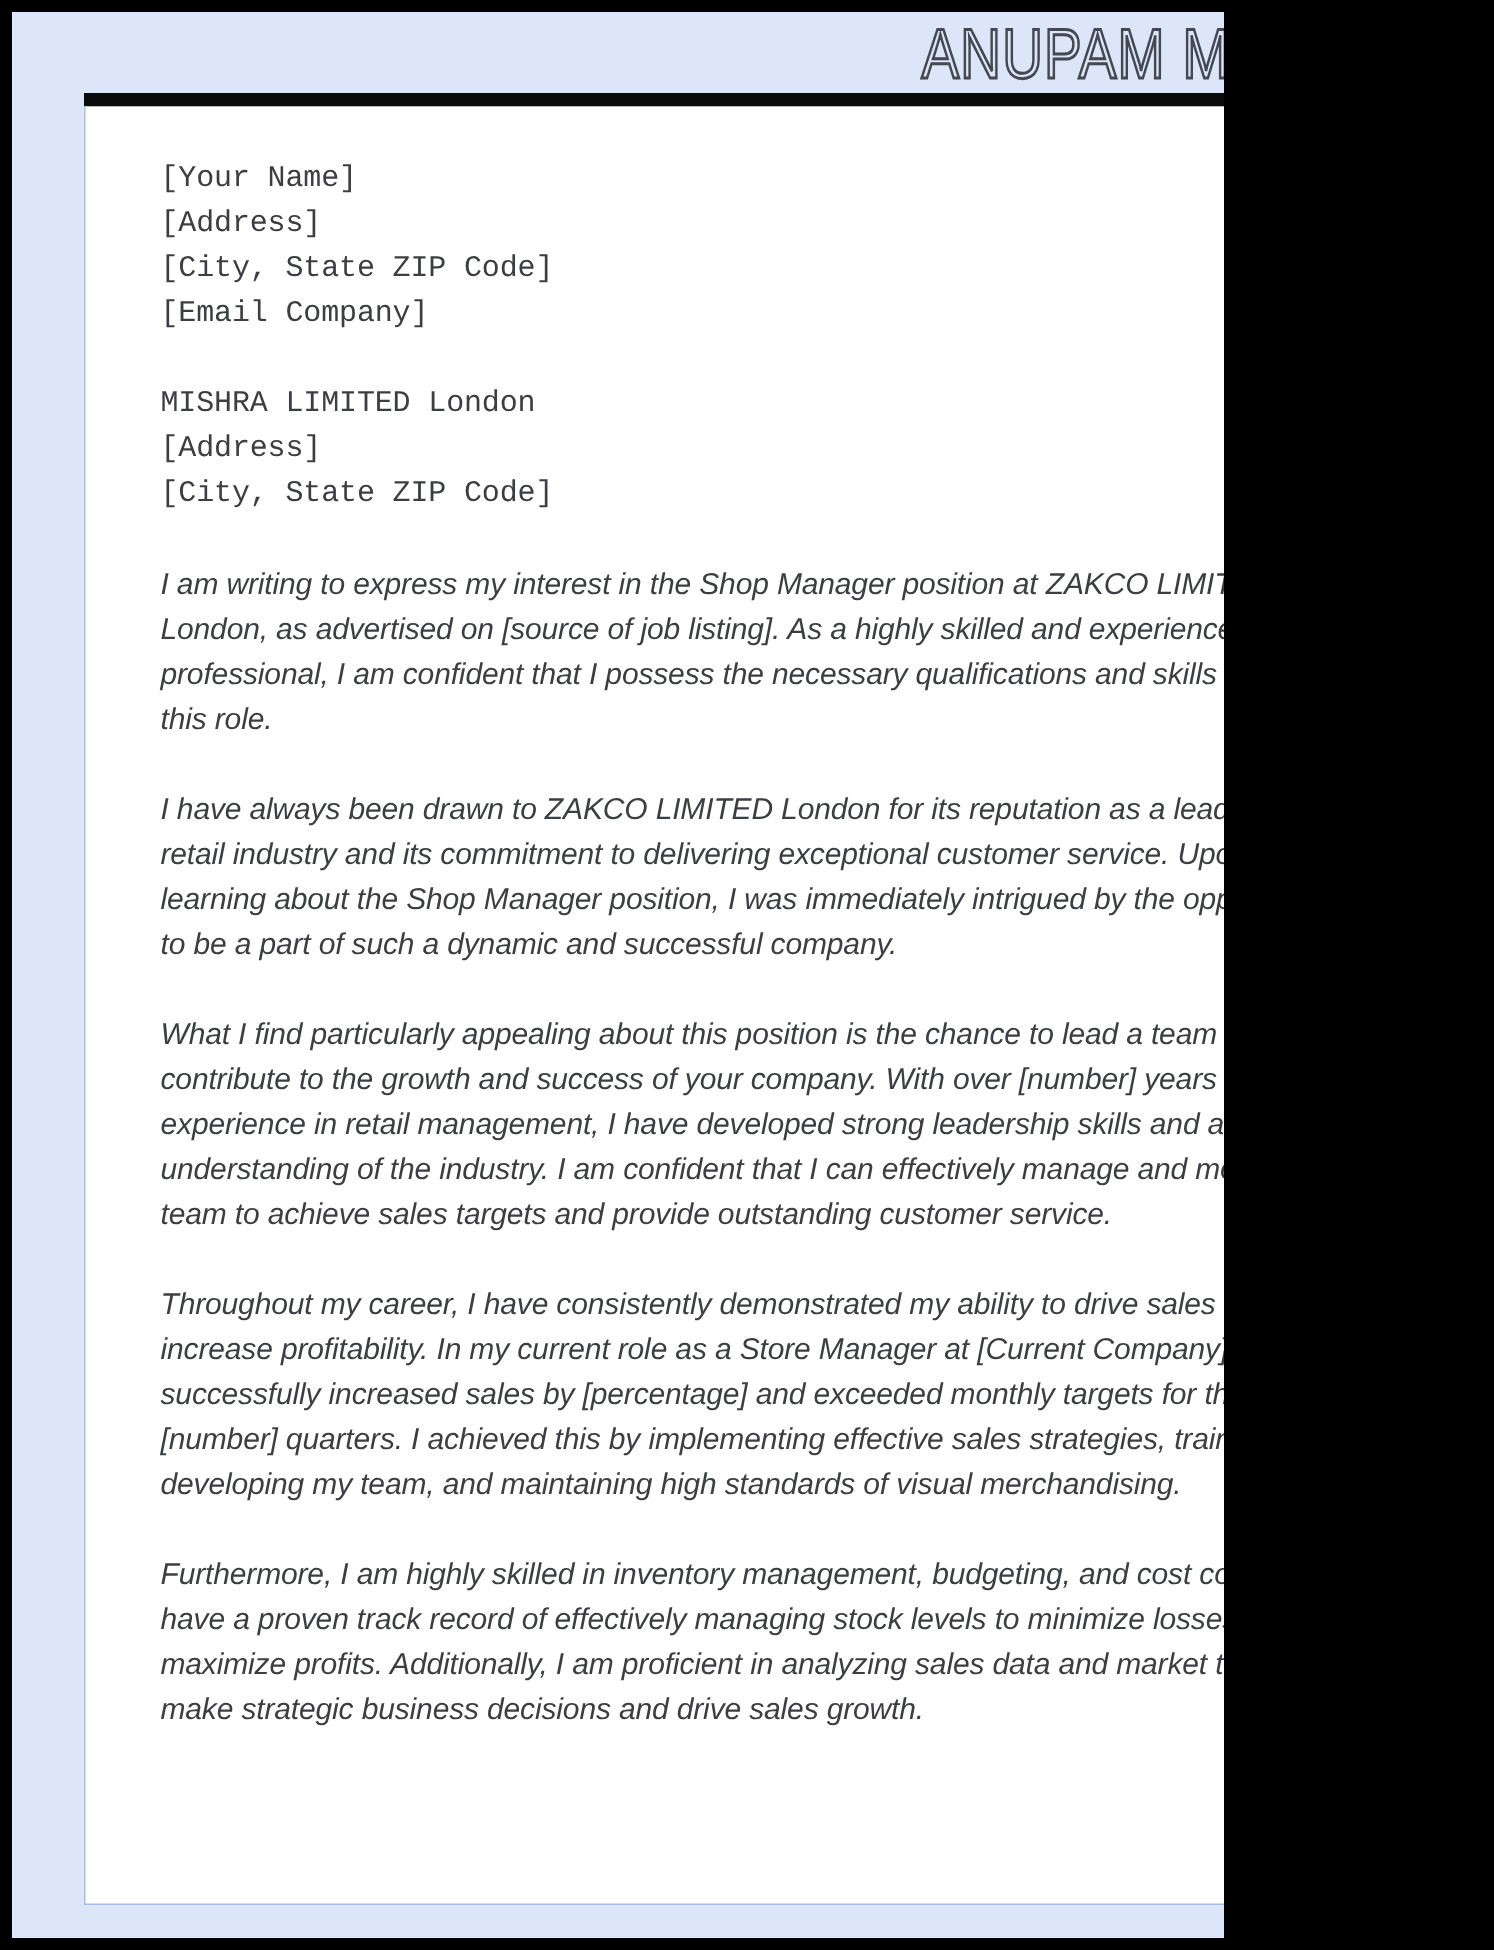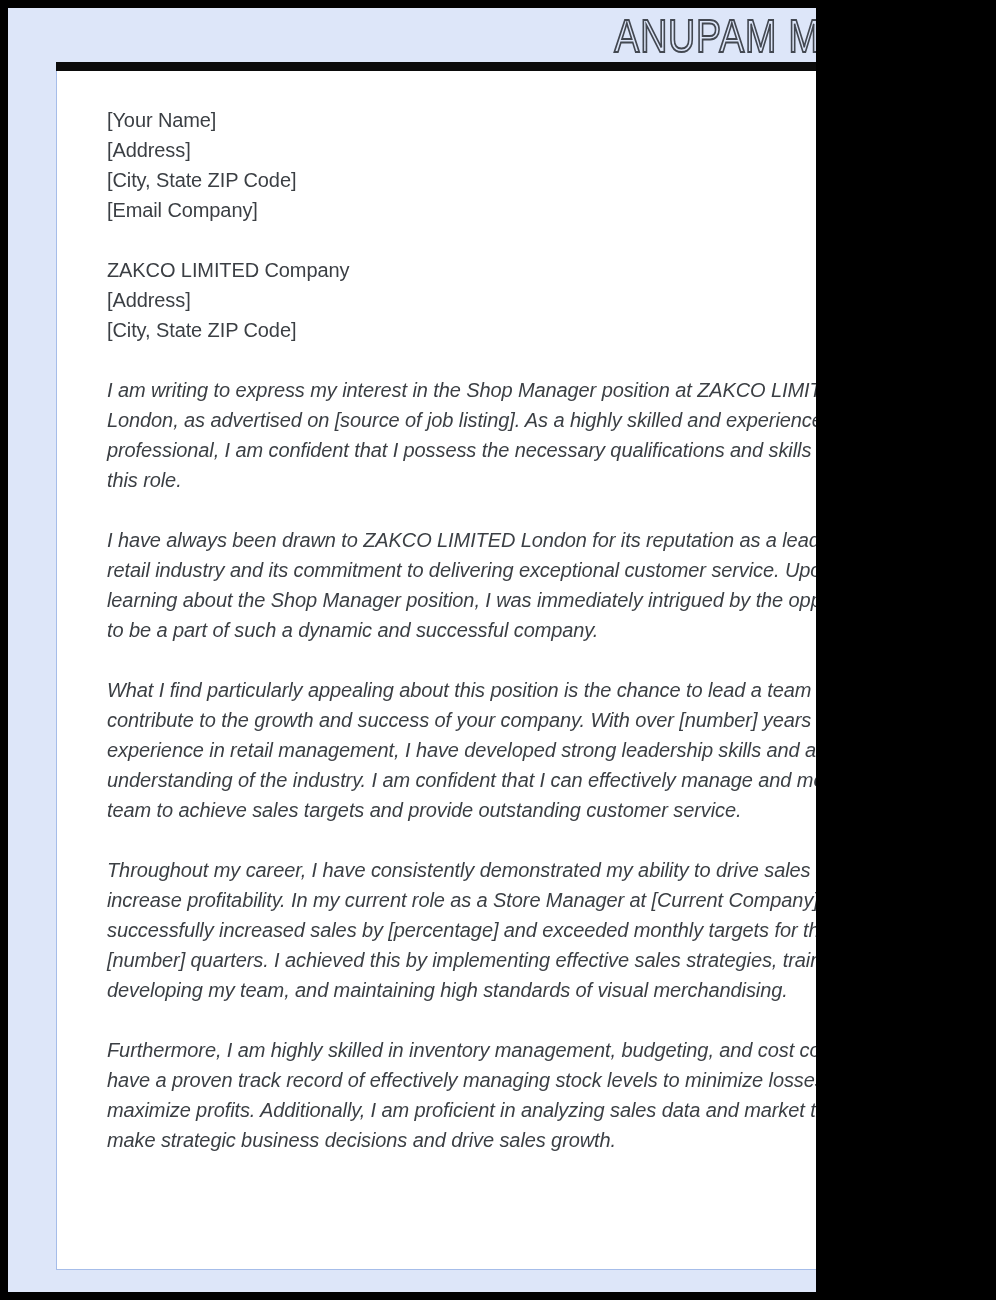--- a/index.html
+++ b/index.html
@@ -65,21 +65,21 @@
   }
 
   .letter {
     padding: 34px 47px 0 50px;
     font-size: 20px;
     line-height: 30px;
     letter-spacing: -0.1px;
     color: var(--ink);
   }
 
-  .block { margin-bottom: 30px; }
+  .block { margin-bottom: 30px; font-family: Liberation Mono, monospace; }
   .para  { margin-bottom: 30px; font-style: italic; }
   .line  { min-height: 30px; }
 
   .watermark {
     position: absolute;
     right: 10px;
     bottom: 1px;
     font-size: 10px;
     line-height: 20px;
     color: var(--watermark-ink);
@@ -100,21 +100,21 @@
       <div class="letter">
 
         <div class="block">
           <div class="line">[Your Name]</div>
           <div class="line">[Address]</div>
           <div class="line">[City, State ZIP Code]</div>
           <div class="line">[Email Company]</div>
         </div>
 
         <div class="block">
-          <div class="line">ZAKCO LIMITED Company</div>
+          <div class="line">MISHRA LIMITED London</div>
           <div class="line">[Address]</div>
           <div class="line">[City, State ZIP Code]</div>
         </div>
 
 
         <div class="para">I am writing to express my interest in the Shop Manager position at ZAKCO LIMITED London, as advertised on [source of job listing]. As a highly skilled and experienced retail professional, I am confident that I possess the necessary qualifications and skills to excel in this role.</div>
         <div class="para">I have always been drawn to ZAKCO LIMITED London for its reputation as a leader in the retail industry and its commitment to delivering exceptional customer service. Upon learning about the Shop Manager position, I was immediately intrigued by the opportunity to be a part of such a dynamic and successful company.</div>
         <div class="para">What I find particularly appealing about this position is the chance to lead a team and contribute to the growth and success of your company. With over [number] years of experience in retail management, I have developed strong leadership skills and a deep understanding of the industry. I am confident that I can effectively manage and motivate a team to achieve sales targets and provide outstanding customer service.</div>
         <div class="para">Throughout my career, I have consistently demonstrated my ability to drive sales and increase profitability. In my current role as a Store Manager at [Current Company], I have successfully increased sales by [percentage] and exceeded monthly targets for the past [number] quarters. I achieved this by implementing effective sales strategies, training and developing my team, and maintaining high standards of visual merchandising.</div>
         <div class="para">Furthermore, I am highly skilled in inventory management, budgeting, and cost control. I have a proven track record of effectively managing stock levels to minimize losses and maximize profits. Additionally, I am proficient in analyzing sales data and market trends to make strategic business decisions and drive sales growth.</div>

